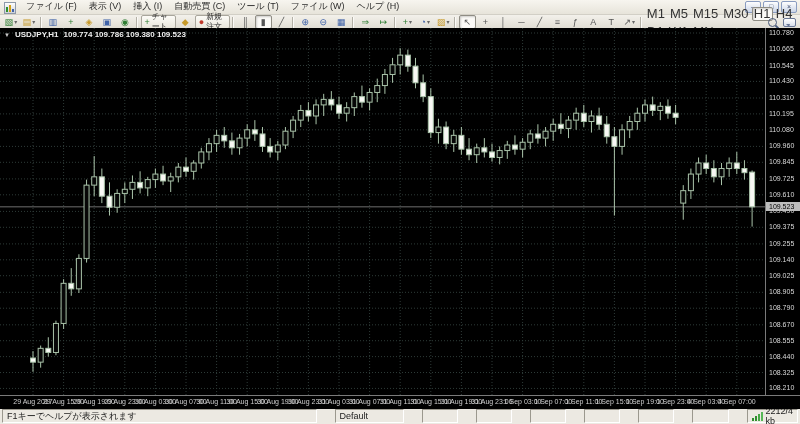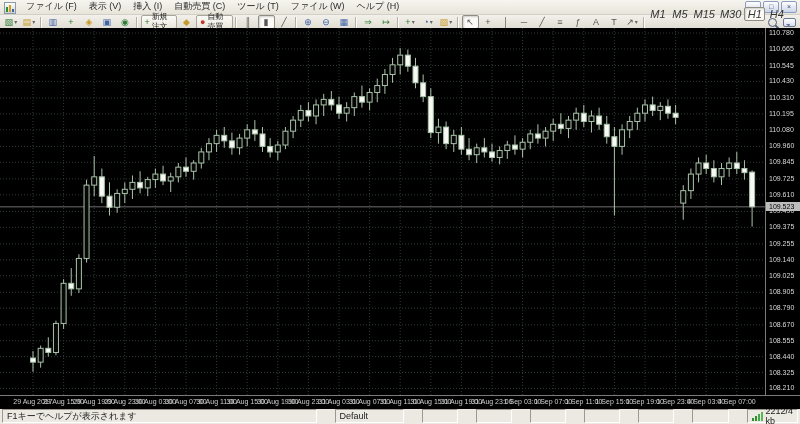--- a/index.html
+++ b/index.html
@@ -17,21 +17,21 @@
 
   
   #toolbar{height:14px;display:flex;align-items:center;background:linear-gradient(#f3f1eb,#dfdcd2);border-bottom:1px solid #b7b4aa;position:relative;padding-left:2px;}
   .tb{height:12px;min-width:13px;padding:0 1px;display:inline-flex;align-items:center;justify-content:center;margin:0 .5px;border:1px solid transparent;border-radius:2px;font-size:9px;line-height:10px;color:#4a4a4a;cursor:default;}
   .tb.pressed{background:#fbfaf7;border:1px solid #8f8d84;box-shadow:inset 1px 1px 2px rgba(0,0,0,.18);}
   .tb .caret{font-size:6px;margin-left:1px;color:#666;}
   .sep{width:0;height:11px;border-left:1px solid #b3b0a6;border-right:1px solid #fbfaf7;margin:0 2px;}
   .g{color:#2e7d32}.b{color:#3f62a8}.y{color:#c79a2a}.r{color:#c0392b}.k{color:#555}
   .tb-text{font-size:8px;color:#222;margin-left:2px;letter-spacing:-0.2px;}
   .btn3d{border:1px solid #a9a69c;background:linear-gradient(#fcfbf7,#e9e6db);border-radius:2px;padding:0 3px;}
-  .tf{font-size:11px;color:#333;min-width:17px;font-style:italic;}
+  .tf{font-size:13px;color:#333;min-width:17px;}
   #tb-right{position:absolute;right:4px;top:0;height:14px;display:flex;align-items:center;gap:6px;}
   .mag{width:7px;height:7px;border:1.5px solid #4a5a7a;border-radius:50%;position:relative;}
   .mag::after{content:"";position:absolute;width:4px;height:2px;background:#4a5a7a;transform:rotate(45deg);right:-3px;bottom:-2px;}
   .chat{width:11px;height:7px;border:1px solid #6a7896;border-radius:2px;position:relative;background:linear-gradient(#fff,#d7dde9);}
   .chat::after{content:"";position:absolute;left:2px;bottom:-4px;border:3px solid transparent;border-top-color:#6a7896;border-right-width:1px;}
 
   
   #chart-window{position:absolute;left:0;top:28px;width:800px;height:380px;background:#000;}
   #chart-svg{position:absolute;left:0;top:0;}
   #chart-title{position:absolute;left:4px;top:2px;display:flex;align-items:center;gap:5px;z-index:3;}
@@ -100,28 +100,28 @@
       </span>
     <span class="tb">
         <span class="b">▣</span>
       </span>
     <span class="tb">
         <span class="g">◉</span>
       </span>
     <span class="sep"></span>
     <span class="tb btn3d">
         <span class="g">+</span>
-        <span class="tb-text">新規注文</span>
+        <span class="tb-text">チャート</span>
       </span>
     <span class="tb">
         <span class="y">◆</span>
       </span>
     <span class="tb btn3d">
         <span class="r">●</span>
-        <span class="tb-text">自動売買</span>
+        <span class="tb-text">新規注文</span>
       </span>
     <span class="sep"></span>
     <span class="tb">
         <span class="k">║</span>
       </span>
     <span class="tb pressed">
         <span class="k">▮</span>
       </span>
     <span class="tb">
         <span class="k">╱</span>
@@ -431,20 +431,25 @@
         <rect x="719" y="140.53400000000056" width="5" height="8.298000000000314" fill="#070707" stroke="#a9c3a9" stroke-width="1"></rect>
         <line x1="729.15" y1="129.4700000000008" x2="729.15" y2="148.83200000000087" stroke="#a9c3a9" stroke-width="1"></line>
         <rect x="726.65" y="135.0019999999997" width="5" height="5.532000000000863" fill="#070707" stroke="#a9c3a9" stroke-width="1"></rect>
         <line x1="736.8000000000001" y1="123.93799999999993" x2="736.8000000000001" y2="146.06599999999946" stroke="#a9c3a9" stroke-width="1"></line>
         <rect x="734.3000000000001" y="135.0019999999997" width="5" height="5.532000000000863" fill="#f8f8f4" stroke="#a9c3a9" stroke-width="1"></rect>
         <line x1="744.45" y1="132.23600000000025" x2="744.45" y2="151.59800000000033" stroke="#a9c3a9" stroke-width="1"></line>
         <rect x="741.95" y="140.53400000000056" width="5" height="4.149000000000171" fill="#f8f8f4" stroke="#a9c3a9" stroke-width="1"></rect>
         <line x1="752.1" y1="142.47019999999998" x2="752.1" y2="198.6200000000008" stroke="#a9c3a9" stroke-width="1"></line>
         <rect x="749.6" y="144.12980000000005" width="5" height="34.71330000000066" fill="#f8f8f4" stroke="#a9c3a9" stroke-width="1"></rect>
       </svg>
+    <div id="chart-title">
+      <span id="collapse">▼</span>
+      <span class="title-txt">USDJPY,H1</span>
+      <span class="title-txt">109.774 109.786 109.380 109.523</span>
+    </div>
     <div id="price-axis">
         <div class="plabel" style="top: 1px; color: rgb(217, 217, 217);">110.780</div>
         <div class="plabel" style="top: 16.9045px; color: rgb(217, 217, 217);">110.665</div>
         <div class="plabel" style="top: 33.5005px; color: rgb(217, 217, 217);">110.545</div>
         <div class="plabel" style="top: 49.405px; color: rgb(217, 217, 217);">110.430</div>
         <div class="plabel" style="top: 66.001px; color: rgb(217, 217, 217);">110.310</div>
         <div class="plabel" style="top: 81.9055px; color: rgb(217, 217, 217);">110.195</div>
         <div class="plabel" style="top: 97.81px; color: rgb(217, 217, 217);">110.080</div>
         <div class="plabel" style="top: 114.406px; color: rgb(217, 217, 217);">109.960</div>
         <div class="plabel" style="top: 130.31px; color: rgb(217, 217, 217);">109.845</div>

